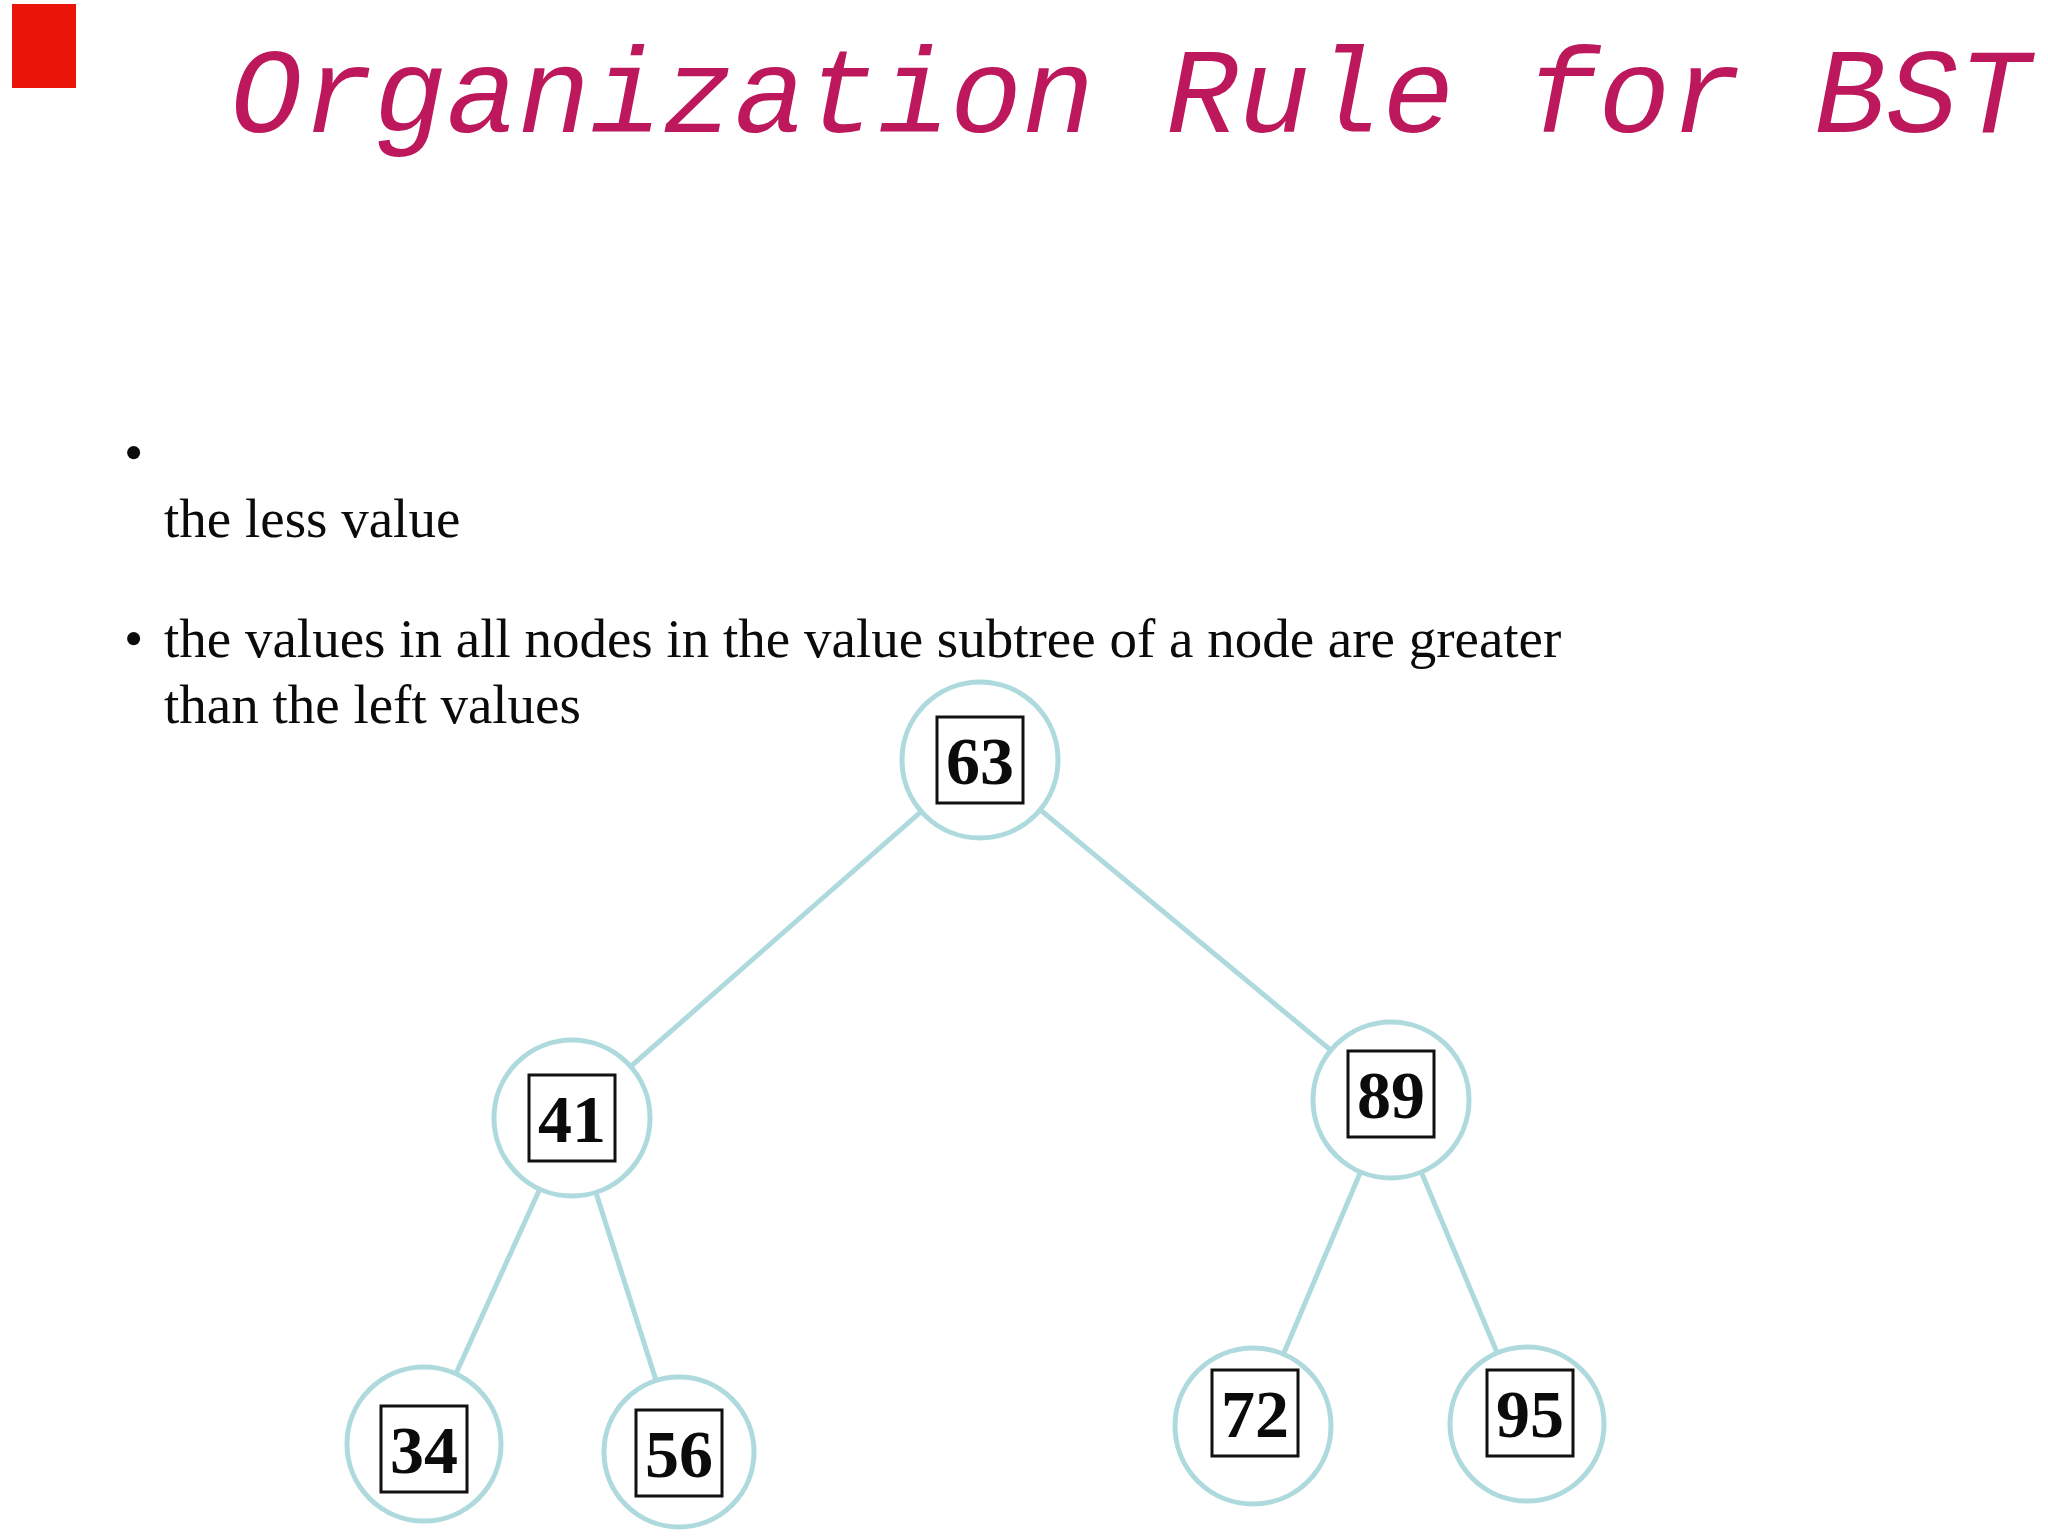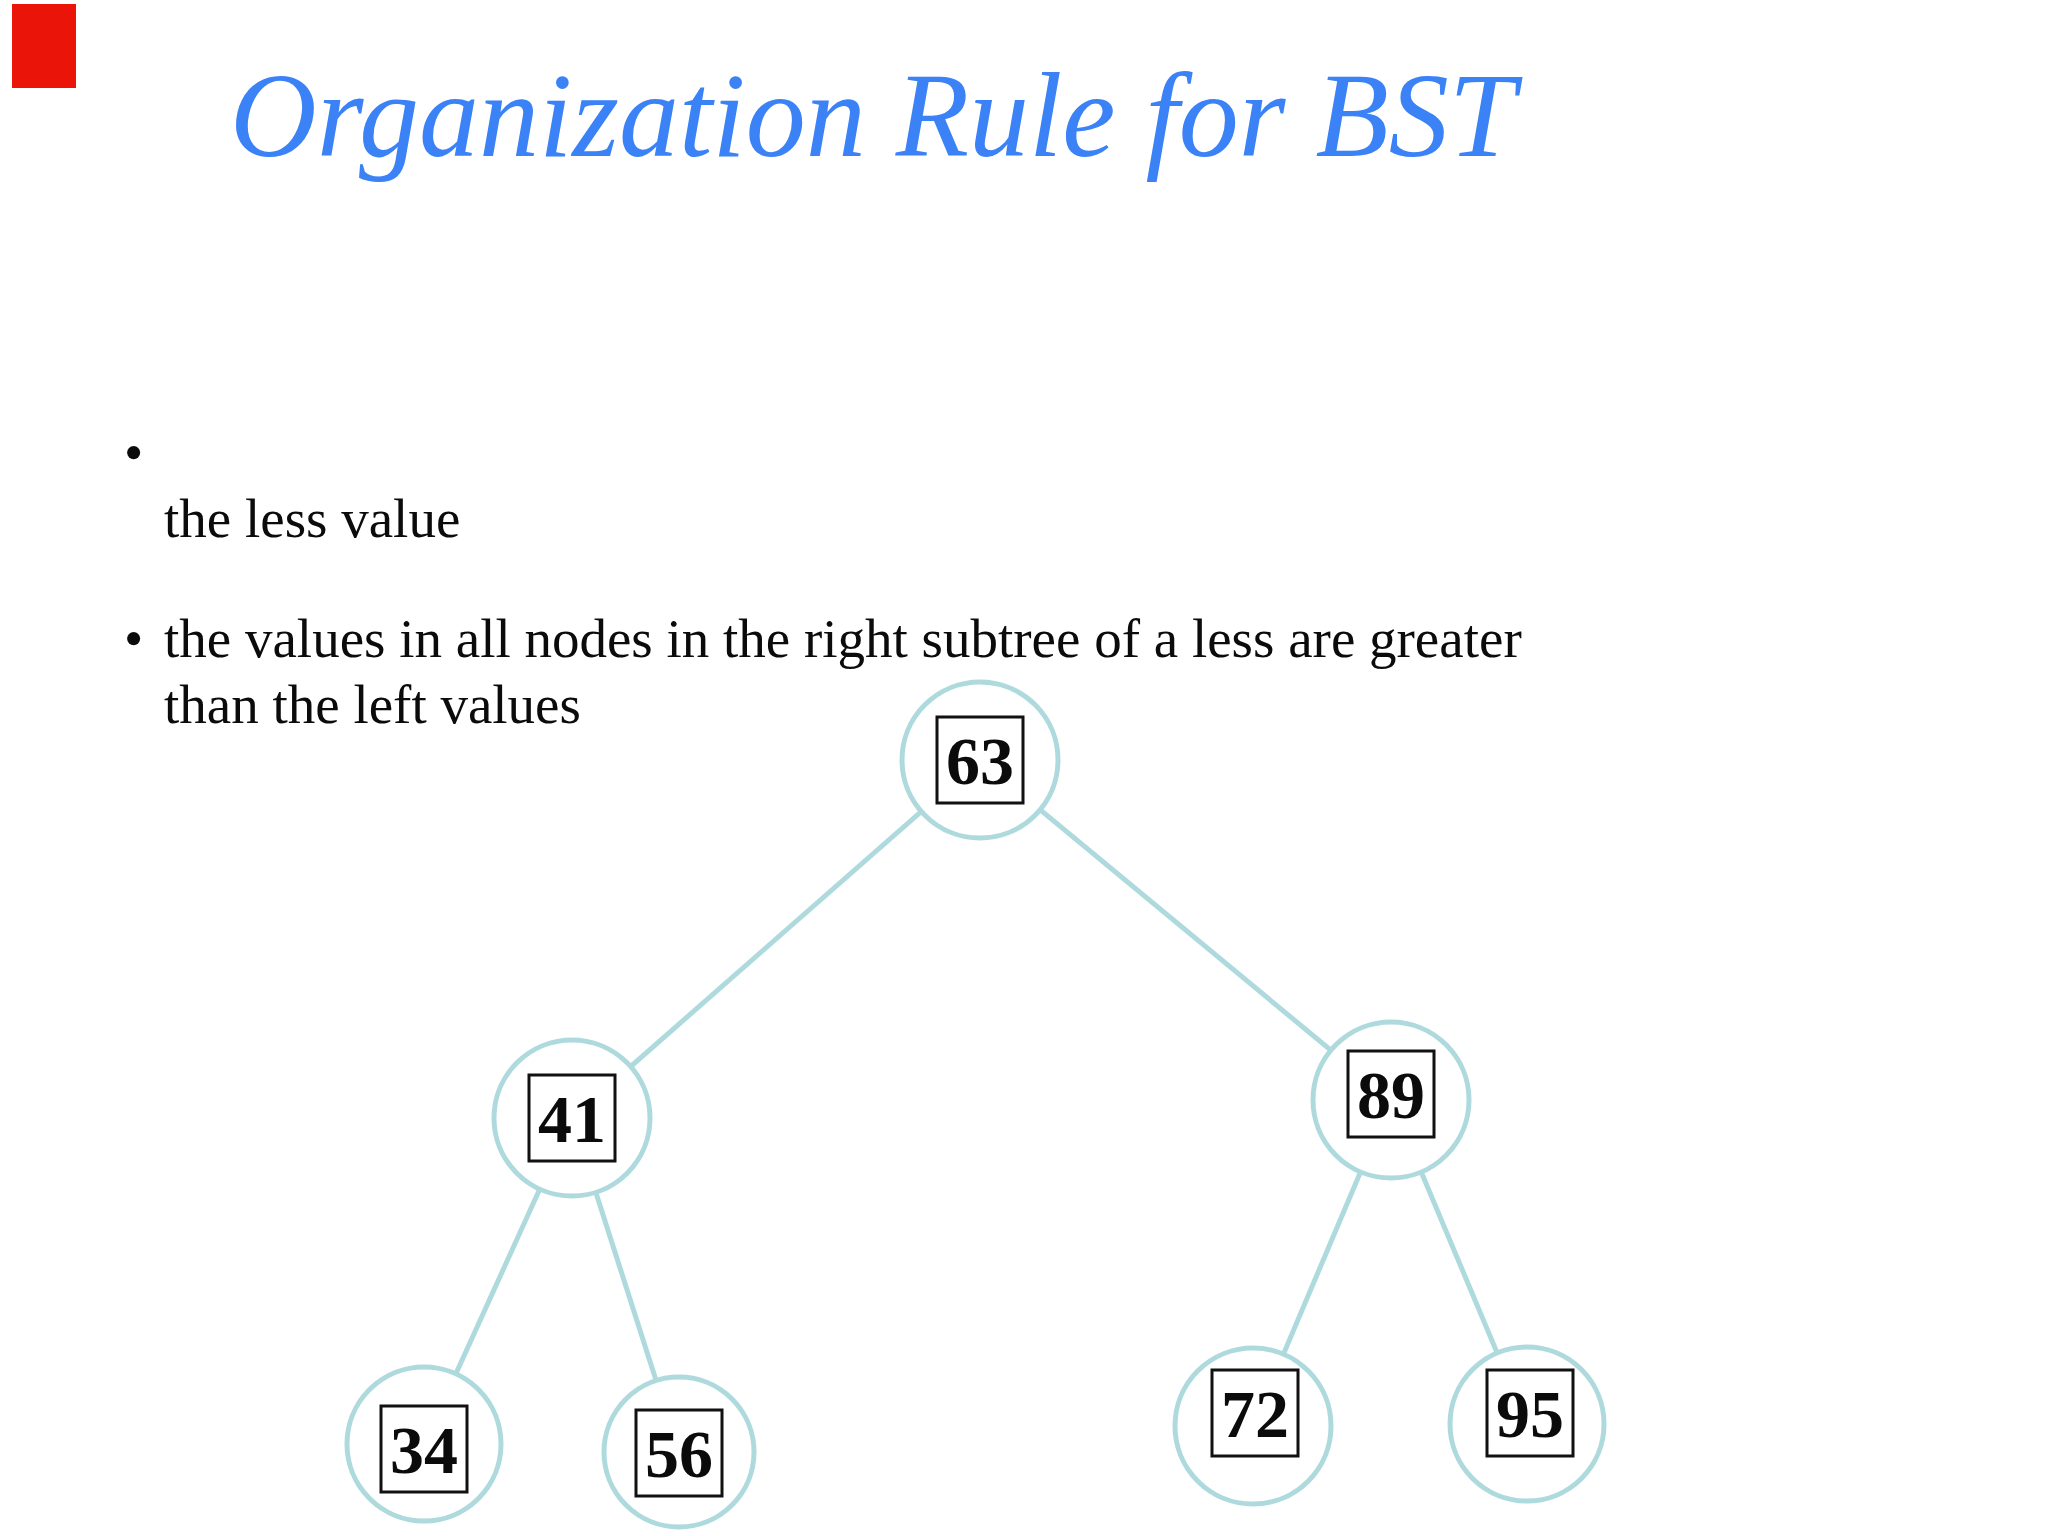--- a/index.html
+++ b/index.html
@@ -19,26 +19,26 @@
     position: absolute;
     left: 12px;
     top: 4px;
     width: 64px;
     height: 84px;
     background: #ea1508;
   }
   .title {
     position: absolute;
     left: 230px;
-    top: 50px;
-    font-family: Liberation Serif, serif;
+    top: 34px;
+    font-family: Liberation Mono, monospace;
     font-style: italic;
     font-size: 120px;
     line-height: 1.1;
-    color: #3b82f6;
+    color: #be185d;
     white-space: nowrap;
   }
   .bullet {
     position: absolute;
     left: 124px;
     display: flex;
     font-size: 55px;
     line-height: 66px;
     color: #0b0b0b;
   }
@@ -88,21 +88,21 @@
     <span class="marker">•</span>
     <span class="lines">
       <br>
       <span>the less value</span>
     </span>
   </div>
 
   <div class="bullet bullet-2">
     <span class="marker">•</span>
     <span class="lines">
-      <span>the values in all nodes in the right subtree of a less are greater</span><br>
+      <span>the values in all nodes in the value subtree of a node are greater</span><br>
       <span>than the left values</span>
     </span>
   </div>
 
   <svg class="tree-svg" width="2048" height="1536" viewBox="0 0 2048 1536">
 
     <line x1="980" y1="760" x2="572" y2="1118"></line>
     <line x1="980" y1="760" x2="1391" y2="1100"></line>
     <line x1="572" y1="1118" x2="424" y2="1444"></line>
     <line x1="572" y1="1118" x2="679" y2="1452"></line>

